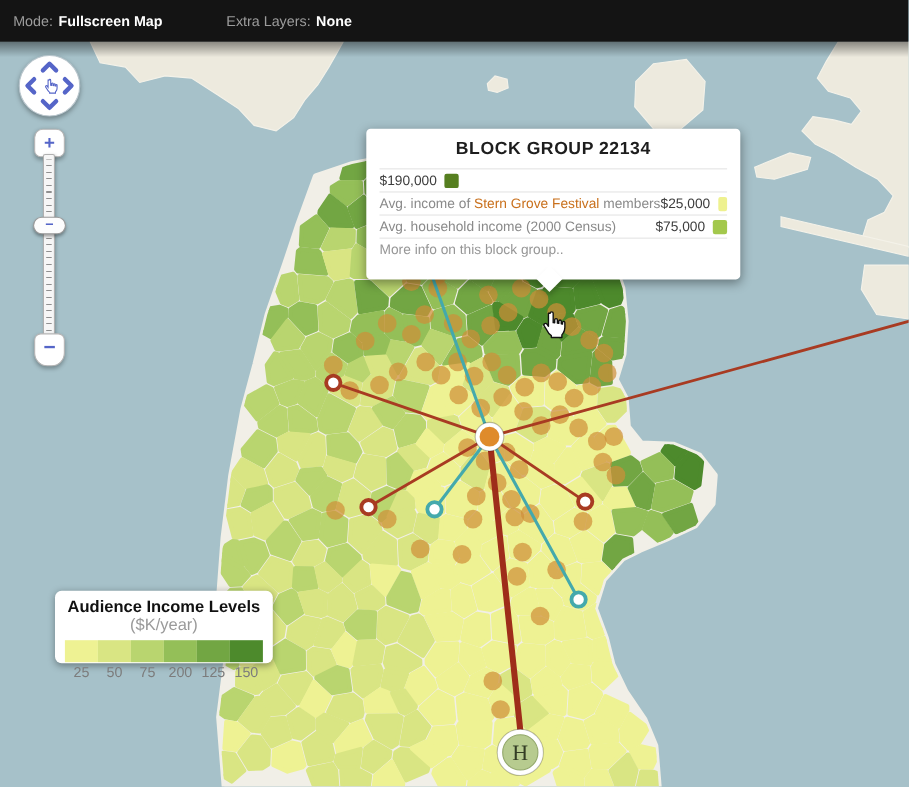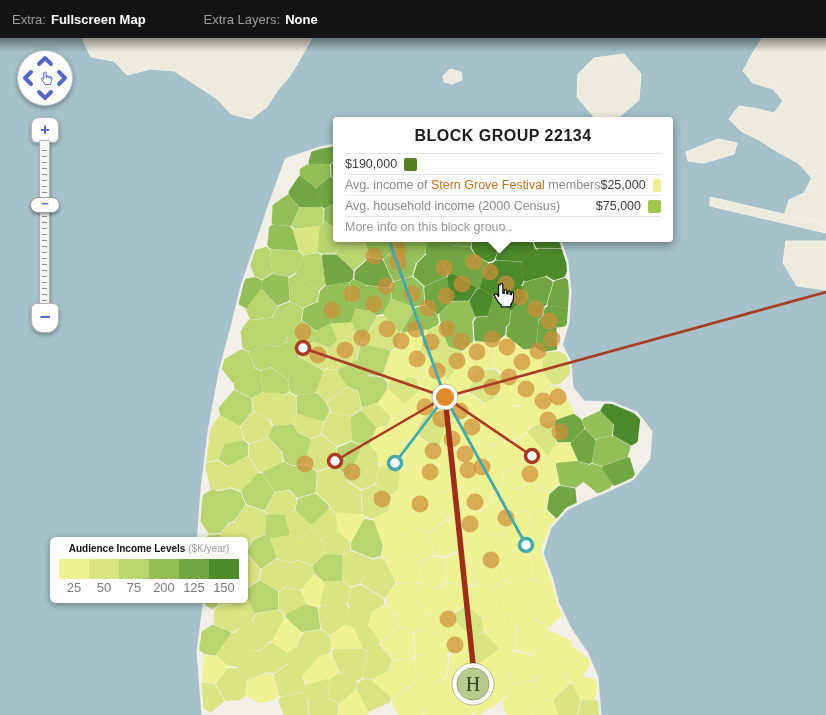--- a/index.html
+++ b/index.html
@@ -29,29 +29,29 @@
   .ztrack{position:absolute;left:39px;top:140px;width:9px;height:164px;background:#f6f6f6;
           border:1px solid #b0b0b0;border-radius:2px;box-shadow:1px 1px 3px rgba(0,0,0,.25);}
   .zticks{position:absolute;left:2px;top:4px;width:5px;height:156px;
           background:repeating-linear-gradient(to bottom,transparent 0 5px,#8f8f8f 5px 6px);}
   .zhandle{position:absolute;left:30px;top:197px;width:28px;height:14px;background:#fdfdfd;
            border:1px solid #9a9a9a;border-radius:8px;box-shadow:0 2px 3px rgba(0,0,0,.35);
            color:#5565c8;font-weight:bold;font-size:13px;line-height:12px;text-align:center;cursor:pointer;}
   
   .legend{position:absolute;left:50px;top:537px;width:198px;height:66px;background:#fff;
           border-radius:6px;box-shadow:0 2px 7px rgba(0,0,0,.35);z-index:60;}
-  .legend .ttl{font-size:10px;text-align:center;margin-top:6px;color:#111;font-weight:bold;}
+  .legend .ttl{font-size:15px;text-align:center;margin-top:6px;color:#111;font-weight:bold;}
   .legend .unit{color:#9a9a9a;font-weight:normal;}
   .legend .bar{display:flex;margin:5px 9px 0 9px;height:20px;}
   .legend .sw{flex:1;}
   .legend .ticks{display:flex;margin:1px 9px 0 9px;}
   .legend .ticks span{flex:1;text-align:center;font-size:13px;color:#7c7c7c;}
   
   .tip{position:absolute;left:333px;top:117px;width:340px;background:#fff;border-radius:4px;
-       box-shadow:0 3px 10px rgba(0,0,0,.4);z-index:70;padding-bottom:4px;}
+       box-shadow:0 3px 10px rgba(0,0,0,.4);z-index:70;padding-bottom:16px;}
   .tip .arrow{position:absolute;left:158px;bottom:-8px;width:17px;height:17px;background:#fff;
               transform:rotate(45deg);box-shadow:3px 3px 5px rgba(0,0,0,.18);}
   .tip h2{margin:10px 0 8px 0;text-align:center;font-size:16px;letter-spacing:.5px;color:#1d1d1d;}
   .tip .row{display:flex;align-items:center;border-top:1px solid #e4e4e4;margin:0 12px;
             height:20px;font-size:12.5px;color:#8a8a8a;}
   .tip .row .lab{flex:1;white-space:nowrap;}
   .tip .hl{color:#c9701c;}
   .tip .val{color:#3c3c3c;text-align:right;}
   .tip .chip{width:13px;height:13px;border-radius:2px;margin-left:7px;}
   .tip .more{border-top:1px solid #e4e4e4;margin:0 12px;height:21px;line-height:21px;
@@ -485,21 +485,21 @@
       <circle cx="473" cy="684" r="21" fill="#fff" stroke="rgba(0,0,0,0.25)" stroke-width="1"></circle>
       <circle cx="473" cy="684" r="16" fill="#b7cb8f" stroke="#93a86b" stroke-width="1"></circle>
       <text x="473" y="691" text-anchor="middle" font-size="20" font-family="&quot;Liberation Serif&quot;,serif" fill="#333d25">H</text>
     </g>
   </svg>
 
 <div class="topshadow"></div>
 
 <div class="topbar">
   <div class="grp">
-    <span class="lbl">Extra:</span>
+    <span class="lbl">Mode:</span>
     <span class="val">Fullscreen Map</span>
   </div>
   <div class="grp">
     <span class="lbl">Extra Layers:</span>
     <span class="val">None</span>
   </div>
 </div>
 
 <div class="pan">
   <svg width="54" height="54" viewBox="0 0 54 54">

